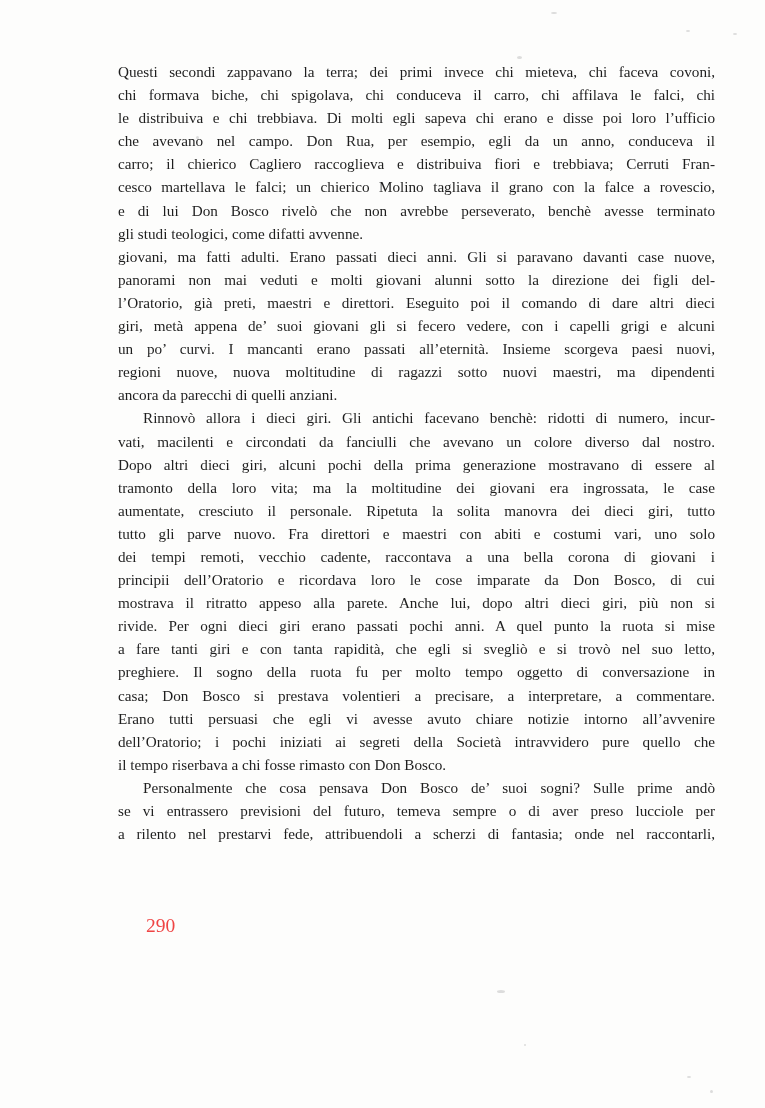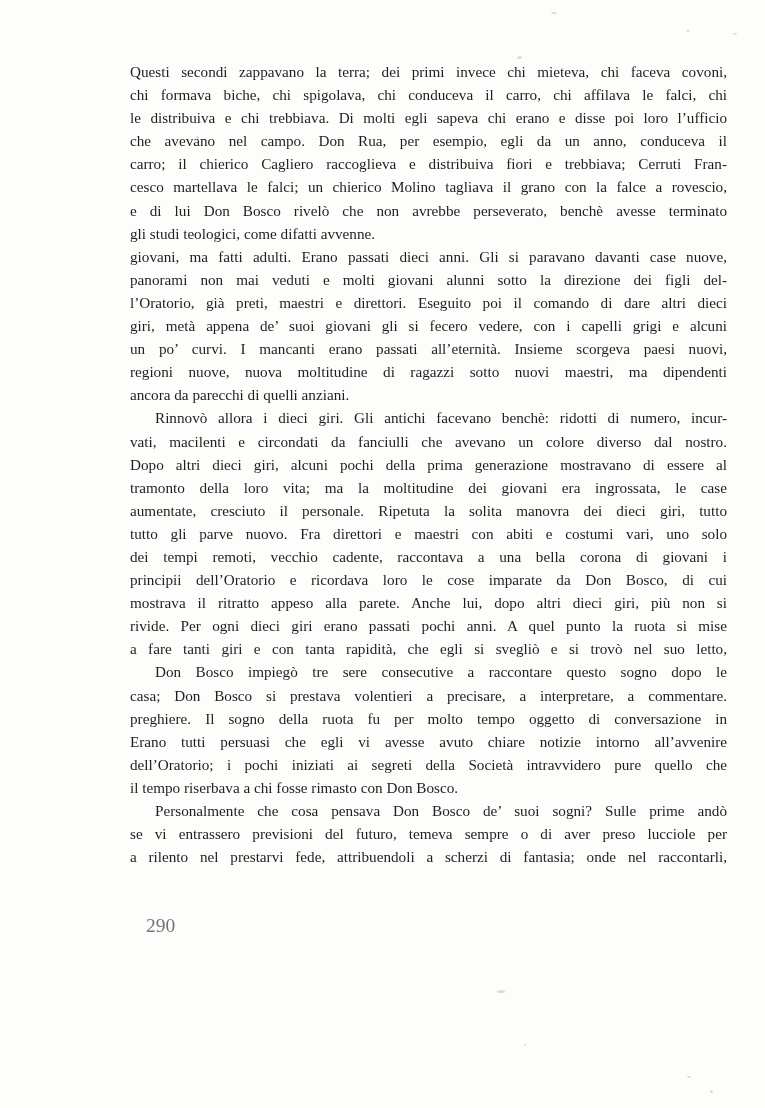--- a/index.html
+++ b/index.html
@@ -10,21 +10,21 @@
     width: 765px;
     height: 1108px;
     position: relative;
     background: #fdfdfc;
     font-family: "Liberation Serif", "DejaVu Serif", serif;
     color: #1e1e1e;
     overflow: hidden;
   }
   .text-block {
     position: absolute;
-    left: 130px;
+    left: 118px;
     top: 60px;
     width: 597px;
   }
   .paragraph { margin: 0; padding: 0; }
   .line {
     font-size: 15.2px;
     line-height: 23.1px;
     height: 23.1px;
     white-space: nowrap;
     text-align: justify;
@@ -36,21 +36,21 @@
   }
   .line.indent {
     text-indent: 25px;
   }
   .page-number {
     position: absolute;
     left: 146px;
     top: 914px;
     font-size: 19.5px;
     line-height: 24px;
-    color: #737373;
+    color: #ef4444;
   }
   .artifact {
     position: absolute;
     background: #8a8a8a;
     opacity: 0.28;
     border-radius: 50%;
   }
 </style>
 </head>
 <body>
@@ -88,23 +88,22 @@
       <div class="line">aumentate, cresciuto il personale. Ripetuta la solita manovra dei dieci giri, tutto</div>
       <div class="line">tutto gli parve nuovo. Fra direttori e maestri con abiti e costumi vari, uno solo</div>
       <div class="line">dei tempi remoti, vecchio cadente, raccontava a una bella corona di giovani i</div>
       <div class="line">principii dell’Oratorio e ricordava loro le cose imparate da Don Bosco, di cui</div>
       <div class="line">mostrava il ritratto appeso alla parete. Anche lui, dopo altri dieci giri, più non si</div>
       <div class="line">rivide. Per ogni dieci giri erano passati pochi anni. A quel punto la ruota si mise</div>
       <div class="line">a fare tanti giri e con tanta rapidità, che egli si svegliò e si trovò nel suo letto,</div>
     </div>
 
     <div class="paragraph">
-      <div class="line indent">Don Bosco impiegò tre sere consecutive a raccontare questo sogno dopo le</div>
+      <div class="line">preghiere. Il sogno della ruota fu per molto tempo oggetto di conversazione in</div>
       <div class="line">casa; Don Bosco si prestava volentieri a precisare, a interpretare, a commentare.</div>
-      <div class="line">preghiere. Il sogno della ruota fu per molto tempo oggetto di conversazione in</div>
       <div class="line">Erano tutti persuasi che egli vi avesse avuto chiare notizie intorno all’avvenire</div>
       <div class="line">dell’Oratorio; i pochi iniziati ai segreti della Società intravvidero pure quello che</div>
       <div class="line last">il tempo riserbava a chi fosse rimasto con Don Bosco.</div>
     </div>
 
     <div class="paragraph">
       <div class="line indent">Personalmente che cosa pensava Don Bosco de’ suoi sogni? Sulle prime andò</div>
       <div class="line">se vi entrassero previsioni del futuro, temeva sempre o di aver preso lucciole per</div>
       <div class="line">a rilento nel prestarvi fede, attribuendoli a scherzi di fantasia; onde nel raccontarli,</div>
     </div>

